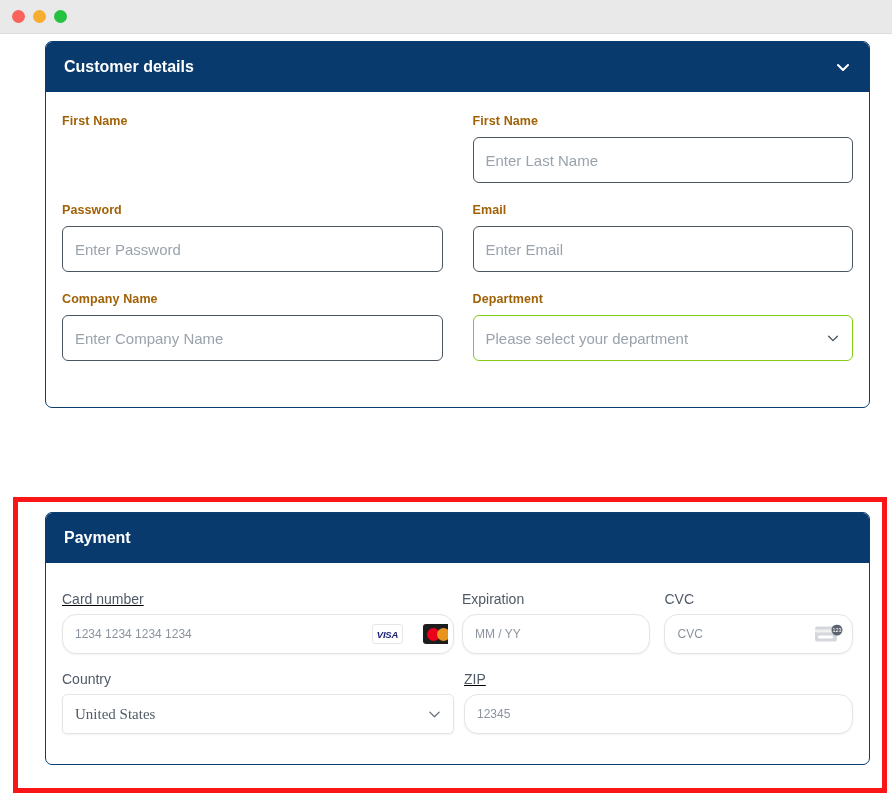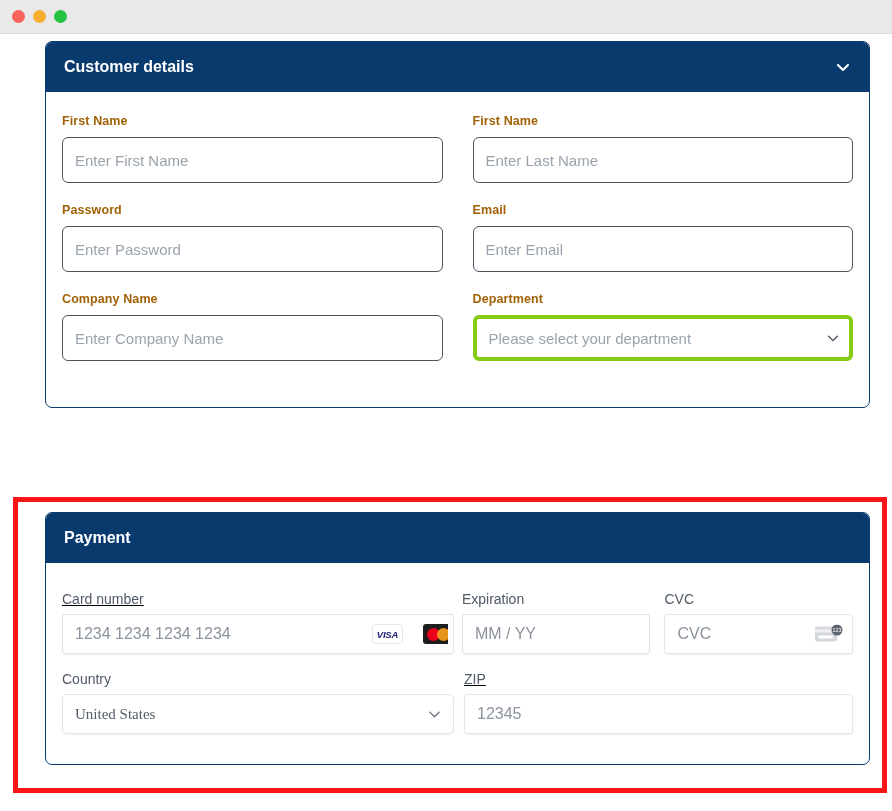--- a/index.html
+++ b/index.html
@@ -96,21 +96,21 @@
   .select-wrap .chev-sel {
     position: absolute;
     right: 13px; top: 50%;
     transform: translateY(-50%);
     width: 14px; height: 14px;
     pointer-events: none;
   }
   .select-strong {
     width: 100%;
     height: 46px;
-    border: 4px solid #84cc16;
+    border: 1px solid #84cc16;
     border-radius: 6px;
     background: #fff;
     font-size: 15px;
     color: #9aa3ad;
     padding: 0 34px 0 12px;
     appearance: none; -webkit-appearance: none;
     font-family: "Liberation Sans", sans-serif;
     outline: none;
   }
 
@@ -137,24 +137,24 @@
     display: block;
     font-size: 14px;
     font-weight: normal;
     color: #4f5a66;
     margin-bottom: 7px;
   }
   .input-light {
     width: 100%;
     height: 40px;
     border: 1px solid #e2e4e7;
-    border-radius: 3px;
+    border-radius: 14px;
     background: #fff;
     box-shadow: 0 1px 2px rgba(16,24,40,.06);
-    font-size: 16px;
+    font-size: 12px;
     color: #8b949e;
     padding: 0 12px;
     font-family: "Liberation Sans", sans-serif;
     outline: none;
   }
   .input-light::placeholder { color: #8b949e; opacity: 1; }
 
   .pay-row-1 { display: flex; align-items: flex-end; }
   .pay-card-col  { width: 395px; text-decoration: underline; }
   .pay-exp-col   { width: 190px; margin-left: 8px; }
@@ -247,21 +247,20 @@
           <path d="M3 6 L8 11 L13 6" fill="none" stroke="#ffffff" stroke-width="2.1" stroke-linecap="round" stroke-linejoin="round"></path>
         </svg>
       </span>
     </div>
 
     <div class="card-body">
 
       <div class="row2">
         <div class="col field">
           <label class="label-strong">First Name</label>
-          <input class="input-strong" type="text" placeholder="Enter First Name" style="">
         </div>
         <div class="col field">
           <label class="label-strong">First Name</label>
           <input class="input-strong" type="text" placeholder="Enter Last Name" style="">
         </div>
       </div>
 
       <div class="row2">
         <div class="col field">
           <label class="label-strong">Password</label>

